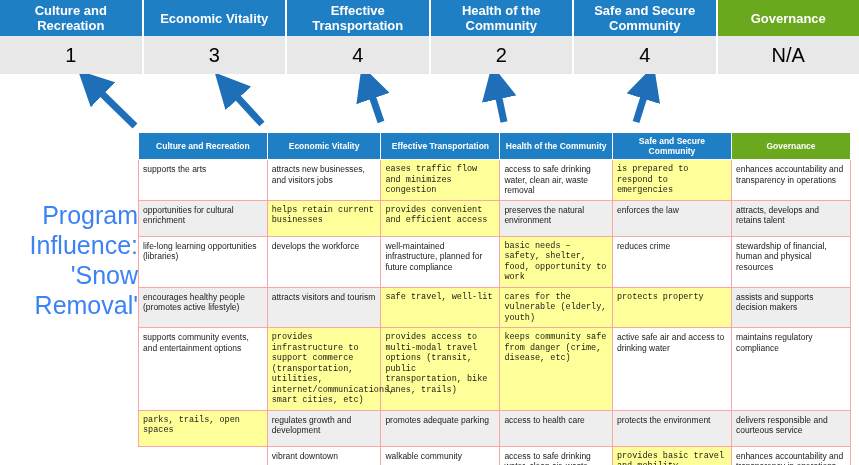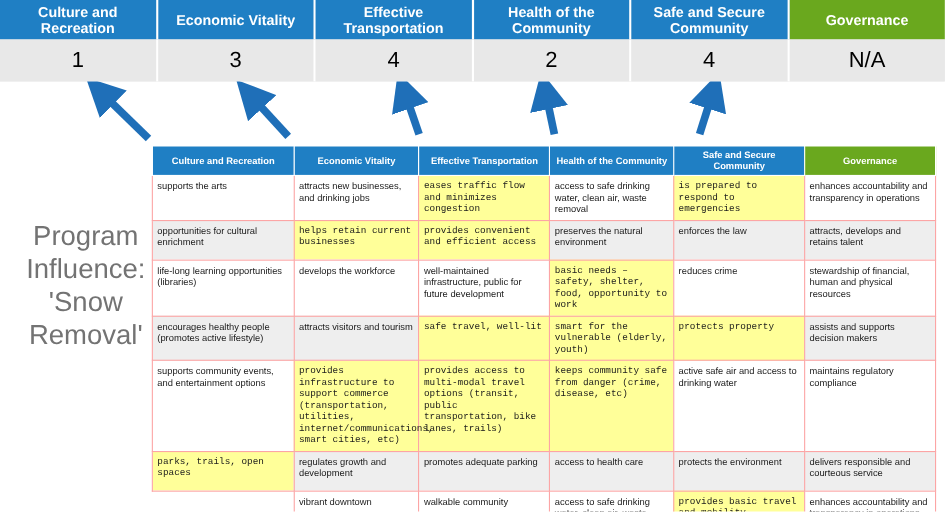--- a/index.html
+++ b/index.html
@@ -77,22 +77,22 @@
   }
 
   
   #caption {
     position: absolute;
     left: 18px;
     top: 200px;
     width: 120px;
     font-size: 25px;
     line-height: 30px;
-    color: #737373;
-    text-align: center;
+    color: #3b82f6;
+    text-align: right;
   }
 
   
   #matrix {
     position: absolute;
     left: 138px;
     top: 132px;
     width: 713px;
     border-collapse: collapse;
     table-layout: fixed;
@@ -177,47 +177,47 @@
       <th>Economic Vitality</th>
       <th>Effective Transportation</th>
       <th>Health of the Community</th>
       <th>Safe and Secure Community</th>
       <th class="gov">Governance</th>
     </tr>
   </thead>
   <tbody>
       <tr>
         <td>supports the arts</td>
-        <td>attracts new businesses, and drinking jobs</td>
+        <td>attracts new businesses, and visitors jobs</td>
         <td class="hl">eases traffic flow and minimizes congestion</td>
         <td>access to safe drinking water, clean air, waste removal</td>
         <td class="hl">is prepared to respond to emergencies</td>
         <td>enhances accountability and transparency in operations</td>
       </tr>
       <tr class="alt">
         <td>opportunities for cultural enrichment</td>
         <td class="hl">helps retain current businesses</td>
         <td class="hl">provides convenient and efficient access</td>
         <td>preserves the natural environment</td>
         <td>enforces the law</td>
         <td>attracts, develops and retains talent</td>
       </tr>
       <tr>
         <td>life-long learning opportunities (libraries)</td>
         <td>develops the workforce</td>
-        <td>well-maintained infrastructure, public for future development</td>
+        <td>well-maintained infrastructure, planned for future compliance</td>
         <td class="hl">basic needs – safety, shelter, food, opportunity to work</td>
         <td>reduces crime</td>
         <td>stewardship of financial, human and physical resources</td>
       </tr>
       <tr class="alt">
         <td>encourages healthy people (promotes active lifestyle)</td>
         <td>attracts visitors and tourism</td>
         <td class="hl">safe travel, well-lit</td>
-        <td class="hl">smart for the vulnerable (elderly, youth)</td>
+        <td class="hl">cares for the vulnerable (elderly, youth)</td>
         <td class="hl">protects property</td>
         <td>assists and supports decision makers</td>
       </tr>
       <tr>
         <td>supports community events, and entertainment options</td>
         <td class="hl">provides infrastructure to support commerce (transportation, utilities, internet/communications, smart cities, etc)</td>
         <td class="hl">provides access to multi-modal travel options (transit, public transportation, bike lanes, trails)</td>
         <td class="hl">keeps community safe from danger (crime, disease, etc)</td>
         <td>active safe air and access to drinking water</td>
         <td>maintains regulatory compliance</td>

